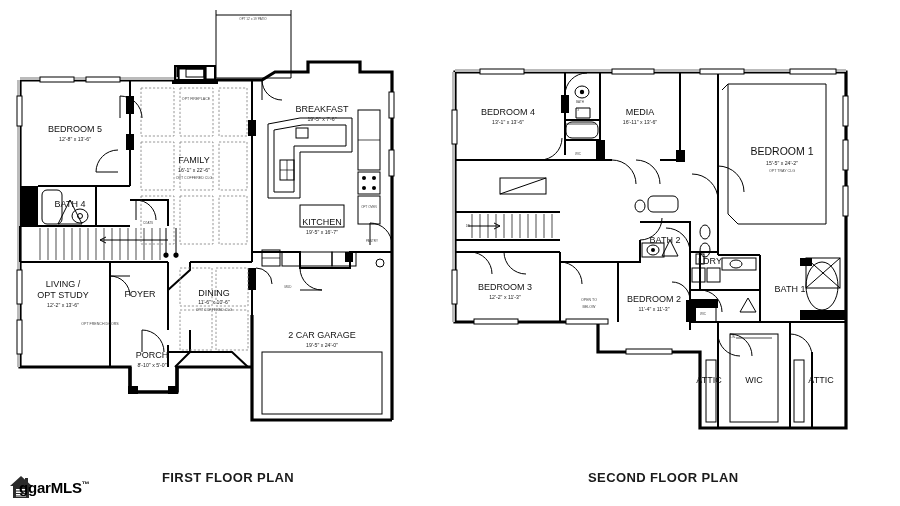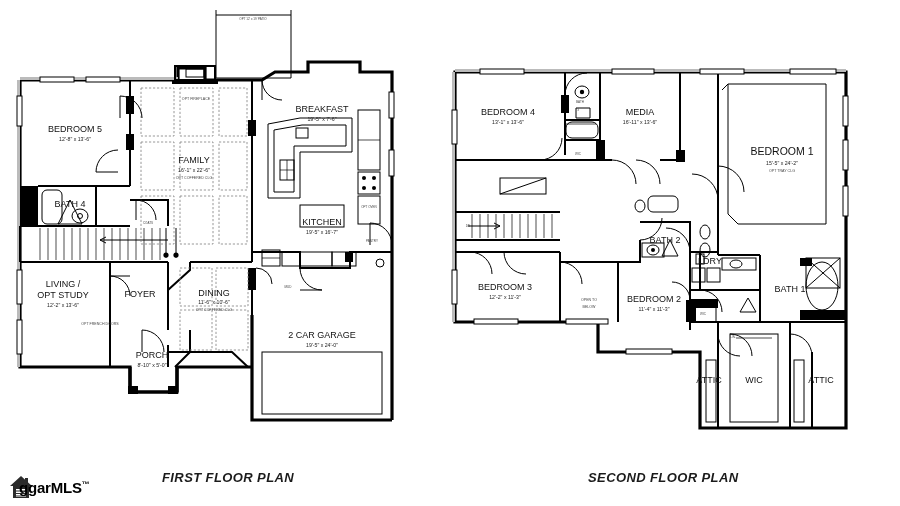--- a/index.html
+++ b/index.html
@@ -1,20 +1,20 @@
 <!DOCTYPE html>
 <html><head>
 <meta charset="utf-8">
 <style>
   html,body{margin:0;padding:0;background:#ffffff;}
   body{width:900px;height:506px;position:relative;overflow:hidden;
        font-family:"Liberation Sans", sans-serif;color:#111;}
   #stage{position:absolute;left:0;top:0;width:900px;height:506px;}
   svg{display:block;}
-  .cap{position:absolute;font-style:italic;font-weight:bold;font-size:13px;
+  .cap{position:absolute;font-weight:bold;font-size:13px;
        letter-spacing:.4px;color:#1b1b1b;white-space:nowrap;}
   #cap1{left:162px;top:470px;}
   #cap2{left:588px;top:470px;text-align:right;}
   #logo{position:absolute;left:4px;top:470px;width:130px;height:32px;}
   #logo .lw{position:absolute;left:15px;top:9px;font-size:15px;font-weight:bold;
             letter-spacing:-.2px;color:#000000;}
   #logo .sup{font-size:8px;vertical-align:super;}
   #logo .hs{position:absolute;left:2px;top:2px;}
 </style>
 </head>

